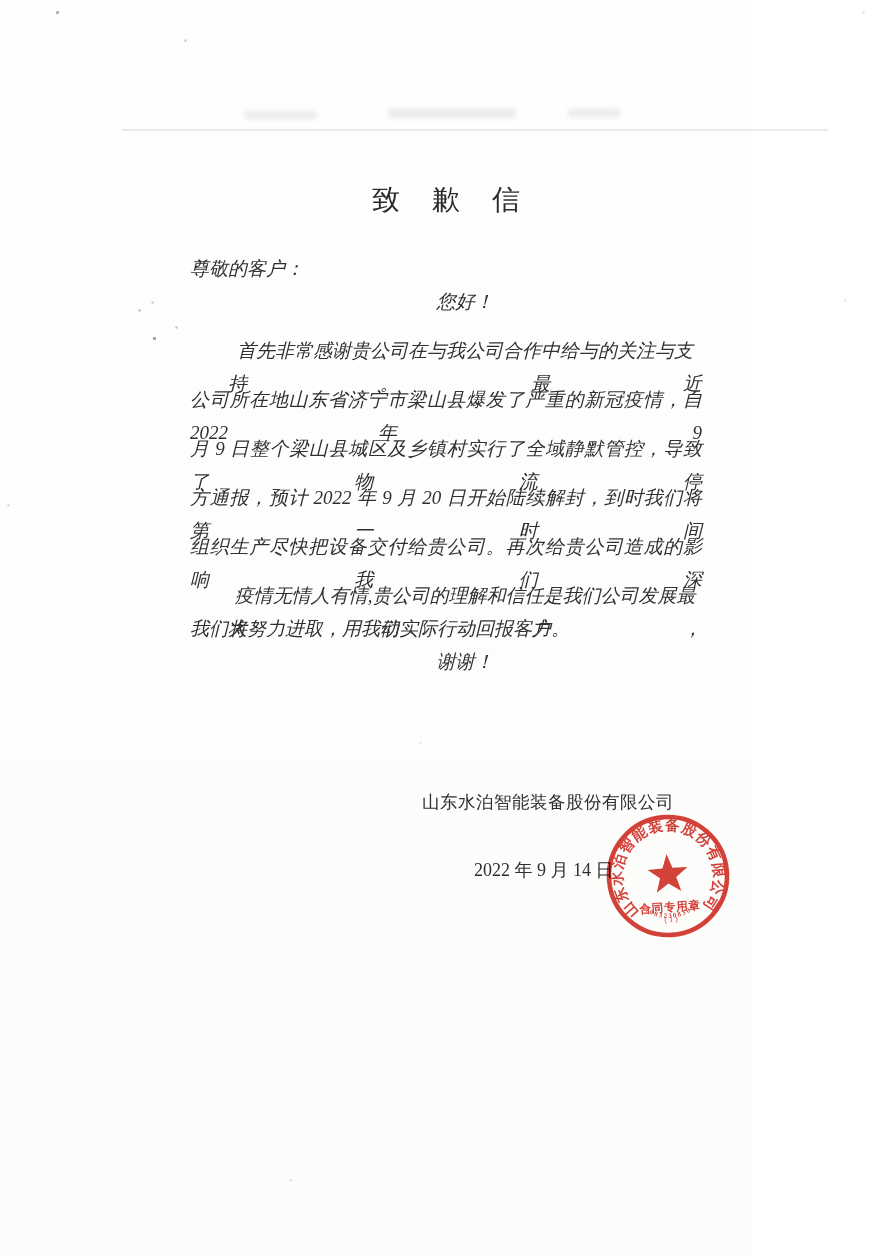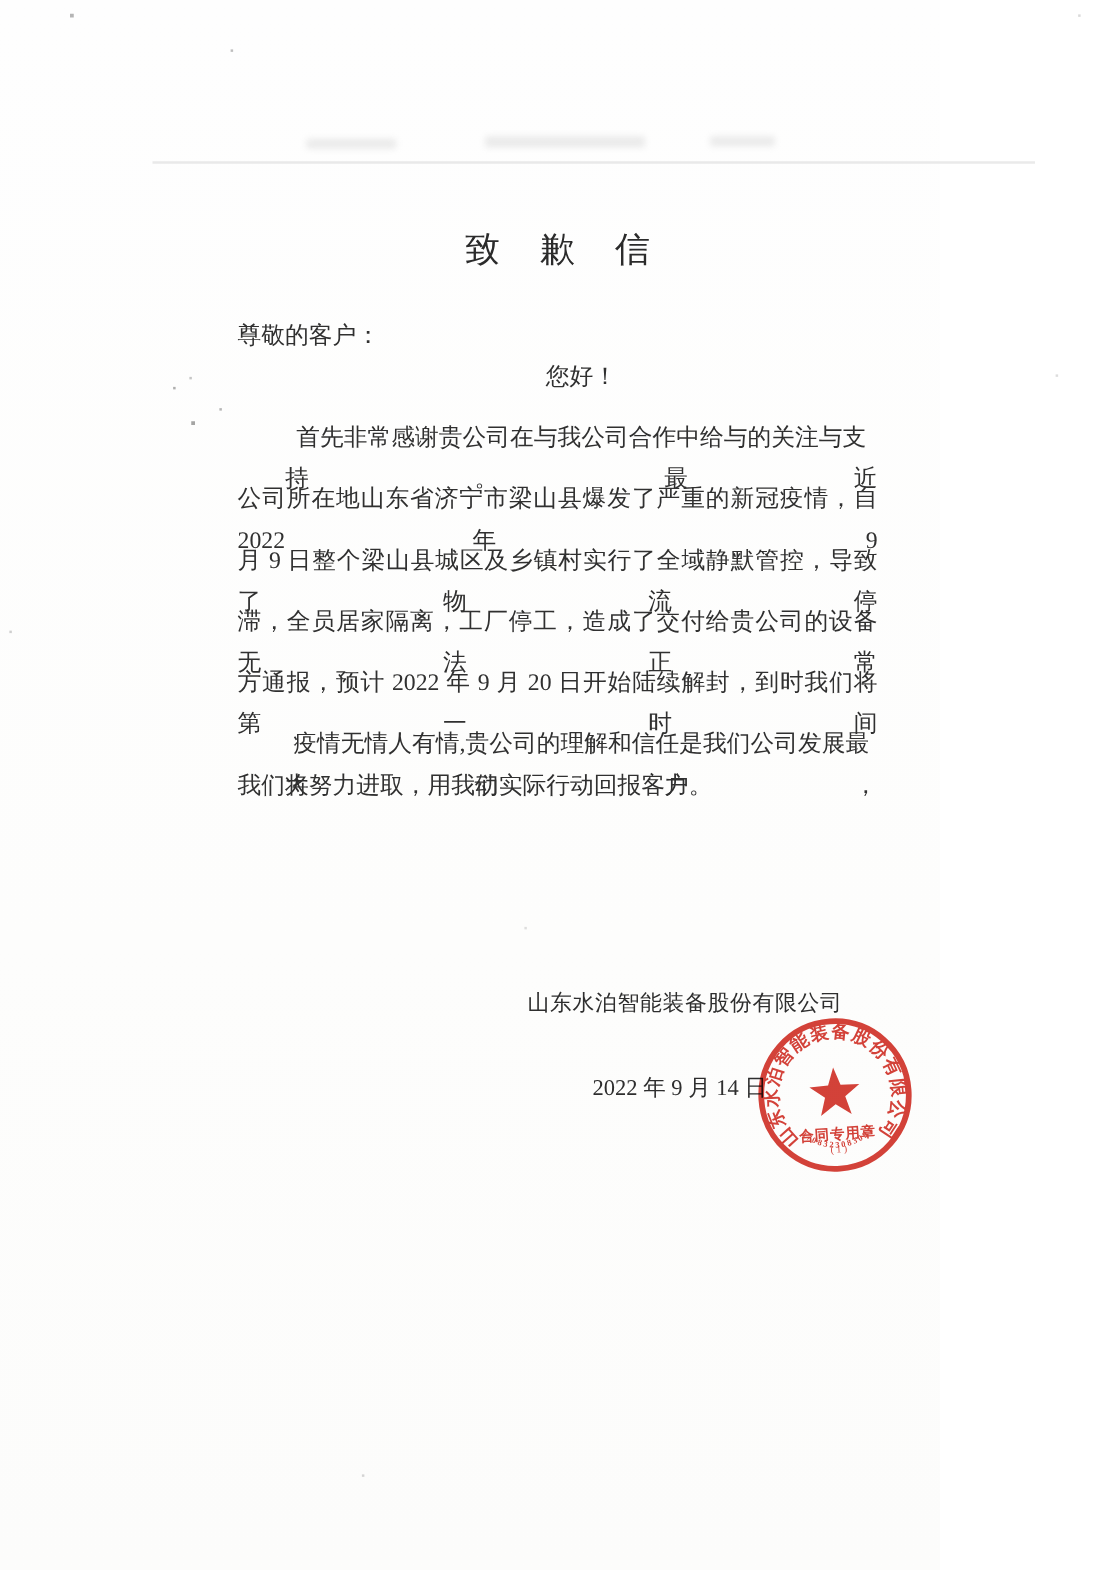--- a/index.html
+++ b/index.html
@@ -34,21 +34,21 @@
   }
   .title{
     position:absolute;left:372px;top:181px;
     font-size:28px;color:#2b2b2b;letter-spacing:32px;white-space:nowrap;
     font-weight:400;
   }
   .body-text{
     position:absolute;left:190px;top:252px;width:512px;
     color:#303030;font-size:19px;
   }
-  .bline{height:33px;line-height:33px;white-space:nowrap;box-sizing:border-box;}
+  .bline{height:33px;line-height:33px;white-space:nowrap;box-sizing:border-box;font-style:italic;}
   .bline.justify{white-space:normal;text-align:justify;text-align-last:justify;margin-top:16px;}
   .bline.ind{padding-left:38px;text-align:center;}
   .signature{
     position:absolute;left:422px;top:790px;
     font-size:17.5px;color:#2e2e2e;letter-spacing:.5px;white-space:nowrap;
   }
   .date{
     position:absolute;left:474px;top:858px;
     font-size:18px;color:#2e2e2e;white-space:nowrap;
   }
@@ -73,24 +73,25 @@
   <div class="specks"></div>
 
   <div class="title">致歉信</div>
 
   <div class="body-text" id="bodyText">
       <div class="bline">尊敬的客户：</div>
       <div class="bline ind">您好！</div>
       <div class="bline justify ind">首先非常感谢贵公司在与我公司合作中给与的关注与支持。最近</div>
       <div class="bline justify">公司所在地山东省济宁市梁山县爆发了严重的新冠疫情，自 2022 年 9</div>
       <div class="bline justify">月 9 日整个梁山县城区及乡镇村实行了全域静默管控，导致了物流停</div>
-      <div class="bline justify">滞，全员居家隔离，工厂停工，造成了交付给贵公司的设备无法正常</div>
       <div class="bline justify">方通报，预计 2022 年 9 月 20 日开始陆续解封，到时我们将第一时间</div>
+      <div class="bline justify">组织生产尽快把设备交付给贵公司。再次给贵公司造成的影响我们深</div>
       <div class="bline justify ind">疫情无情人有情,贵公司的理解和信任是我们公司发展最大动力，</div>
       <div class="bline">我们将努力进取，用我们实际行动回报客户。</div>
+      <div class="bline ind">谢谢！</div>
     </div>
 
   <div class="signature">山东水泊智能装备股份有限公司</div>
 
   <div class="date">2022 年 9 月 14 日</div>
 
   <div class="seal">
     <svg width="128" height="128" viewBox="0 0 128 128">
       <g transform="rotate(-4 64 64)" opacity="0.92">
         <circle cx="64" cy="64" r="59" fill="none" stroke="#d23229" stroke-width="4.6"></circle>

